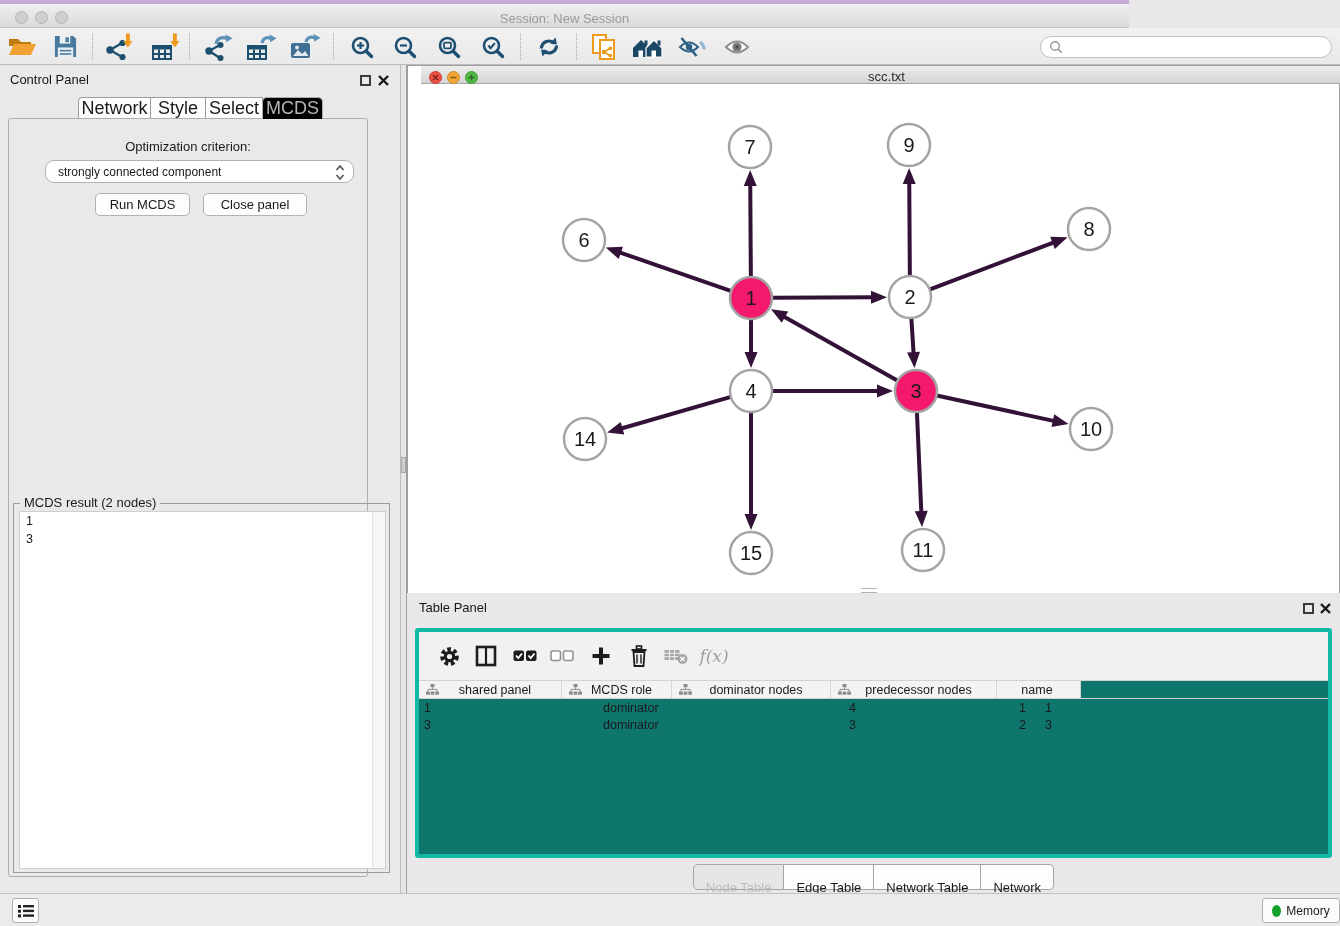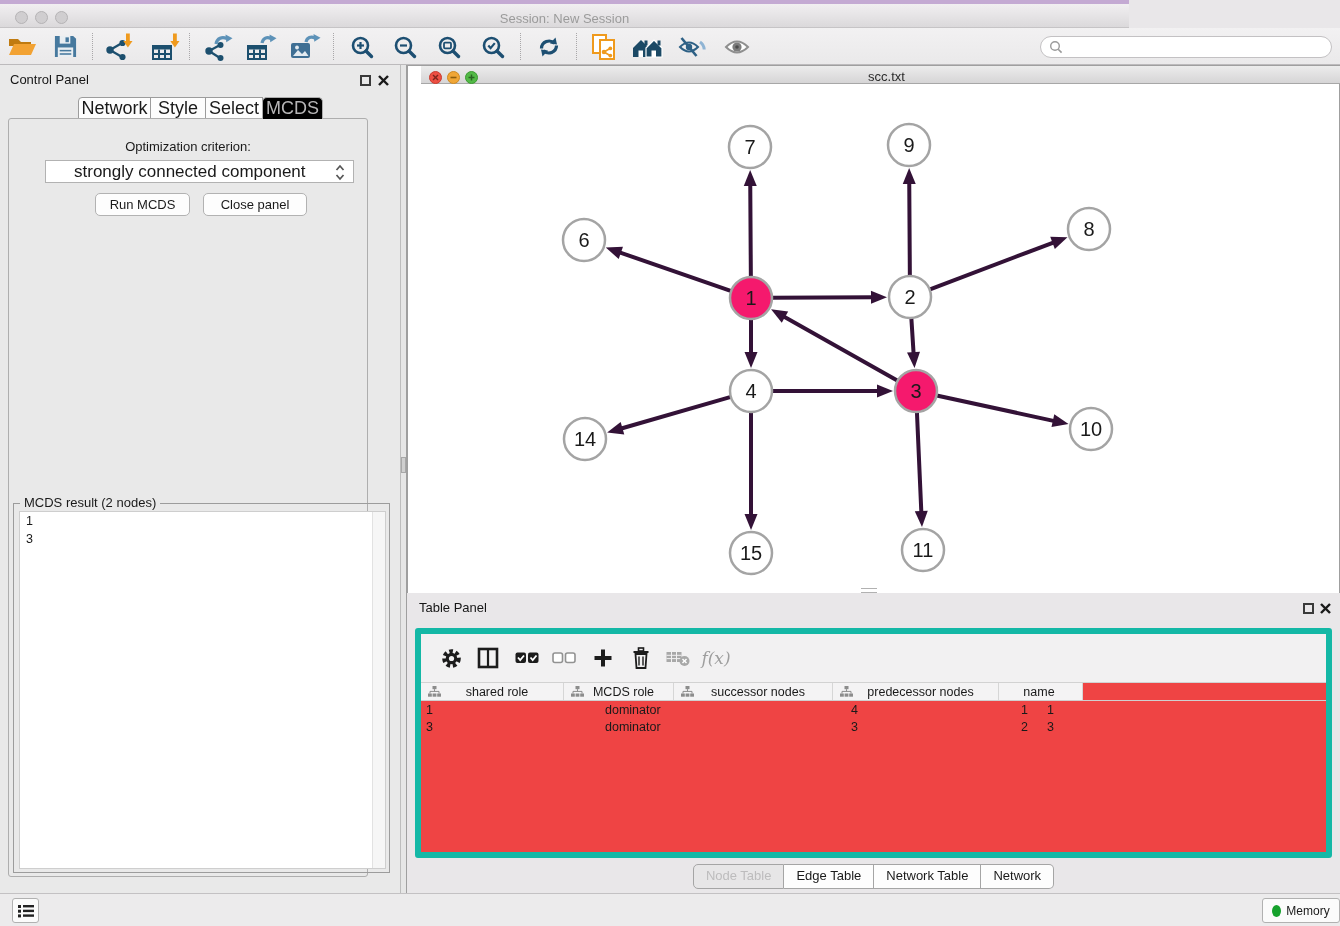--- a/index.html
+++ b/index.html
@@ -26,21 +26,21 @@
   .control-panel { position:absolute; left:0; top:65px; width:400px; height:828px; background:#e9e9e9; }
   .panel-title { position:absolute; left:10px; top:7px; font-size:13px; color:#161616; }
   .float-icon { position:absolute; width:11px; height:11px; border:2px solid #3a3a3a; background:transparent; }
   .close-x { position:absolute; width:13px; height:13px; }
   .cp-tab { position:absolute; top:32px; height:22px; background:#fdfdfd; border:1px solid #9c9c9c;
     text-align:center; line-height:20px; font-size:18px; }
   .cp-tab.sel { background:#000000; color:#b6b5b6; border-color:#adadad; border-bottom:none; border-radius:5px 5px 0 0; height:22px; z-index:3; }
   .cp-box { position:absolute; left:8px; top:53px; width:360px; height:759px; border:1px solid #aeaeae; border-radius:3px; background:#e9e9e9; }
   .opt-label { position:absolute; left:0; top:20px; width:100%; text-align:center; }
   .dropdown { position:absolute; left:36px; top:41px; width:309px; height:23px; background:#fff; border:1px solid #b2b2b2;
-    border-radius:0; display:flex; align-items:center; padding-left:28px; font-size:17px; }
+    border-radius:9px; display:flex; align-items:center; padding-left:12px; font-size:12px; }
   .dropdown .chevrons { position:absolute; right:6px; top:3px; }
   .btn { position:absolute; top:74px; height:23px; background:#fdfdfd; border:1px solid #b2b2b2; border-radius:5px;
     text-align:center; line-height:21px; font-size:13px; cursor:default; }
   .groupbox { position:absolute; left:4px; top:384px; width:377px; height:370px; border:1px solid #9c9c9c; }
   .groupbox-legend { position:absolute; left:6px; top:-9px; background:#e9e9e9; padding:0 4px; font-size:13px; }
   .result-area { position:absolute; left:5px; top:7px; width:367px; height:358px; background:#fff; border:1px solid #cecece; }
   .result-scroll { position:absolute; right:0; top:0; width:13px; height:100%; background:#f6f6f6; border-left:1px solid #e2e2e2; }
   .result-line { padding-left:6px; font-size:12.5px; line-height:17px; padding-top:1px; }
 
   
@@ -55,38 +55,38 @@
   .net-title { position:absolute; left:0; top:0; width:100%; text-align:center; line-height:22px; color:#2b2b2b; font-size:13px; }
   .tl { position:absolute; top:5px; width:13px; height:13px; border-radius:50%; display:flex; align-items:center; justify-content:center; }
   .tl.red { background:#ed4f43; border:1px solid #ca3a2e; }
   .tl.yellow { background:#f0a636; border:1px solid #cf8a21; }
   .tl.green { background:#52b946; border:1px solid #3c9a31; }
   .net-canvas { position:absolute; left:0; top:23px; width:931px; height:504px; background:#fff; }
   .hgrip { position:absolute; left:453px; bottom:-1px; width:16px; height:5px; border-top:1px solid #b1b1b1; border-bottom:1px solid #b1b1b1; }
 
   
   .table-panel { position:absolute; left:407px; top:595px; width:933px; height:295px; background:#e9e7e9; }
-  .tp-block { position:absolute; left:8px; top:33px; width:917px; height:230px; background:#ef4444; border:6px solid #14b8a6; border-radius:3px; overflow:hidden; }
+  .tp-block { position:absolute; left:8px; top:33px; width:917px; height:230px; background:#0f766e; border:4px solid #14b8a6; border-radius:3px; overflow:hidden; }
   .tp-toolbar { position:absolute; left:0; top:0; width:100%; height:48px; background:#f2f1f2; }
   .tp-icon { position:absolute; top:10px; width:30px; height:28px; display:flex; align-items:center; justify-content:center; }
   .fx { font-family:"DejaVu Serif","Liberation Serif",serif; font-style:italic; font-size:17px; color:#9e9e9e; }
   .thead { position:absolute; left:0; top:48px; width:100%; height:19px; border-top:1px solid #d2d2d2; border-bottom:1px solid #cfcfcf; display:flex; }
   .th { background:#f4f3f4; border-right:1px solid #d6d6d6; display:flex; align-items:center; padding-left:7px; font-size:12.5px; }
   .th .th-label { flex:1; text-align:center; padding-right:10px; }
   .trows { position:absolute; left:0; top:68px; width:100%; }
   .trow { display:flex; height:17px; line-height:16px; font-size:12.5px; }
   .td { overflow:hidden; white-space:nowrap; }
   .c1 { width:143px; padding-left:5px; }
   .c2 { width:110px; padding-left:6px;margin-left:35px; }
   .c3 { width:159px; text-align:right; padding-right:10px; }
   .c4 { width:166px; text-align:right; padding-right:6px; }
   .c5 { width:84px; padding-left:13px; }
   .tp-tabs { position:absolute; left:0; top:269px; width:100%; display:flex; justify-content:center; }
   .tp-tab { height:25px; background:#fdfdfd; border:1px solid #a5a5a5; border-left:none;
-    line-height:21px; font-size:13px; padding:0 12px; }
+    line-height:21px; font-size:13px; padding:12px 12px; }
   .tp-tab:first-child { border-left:1px solid #a5a5a5; border-radius:5px 0 0 5px; }
   .tp-tab:last-child { border-radius:0 5px 5px 0; }
   .tp-tab.sel { background:#e7e6e7; color:#bdbcbd; }
 
   
   .statusbar { position:absolute; left:0; top:893px; width:1340px; height:33px; background:#ecebec; border-top:1px solid #c3c1c3; }
   .sb-btn { position:absolute; top:4px; height:25px; background:#fbfbfb; border:1px solid #b1b1b1; border-radius:3px;
     display:flex; align-items:center; justify-content:center; }
   .memory-dot { width:9px; height:12px; border-radius:50%; background:#15a12c; margin-right:5px; }
 </style>
@@ -475,21 +475,21 @@
       <div class="th" style="width:143px">
         <svg width="13" height="11" viewBox="0 0 13 11">
             <g fill="#8c8c8c">
               <rect x="4.5" y="0" width="4" height="3.2"></rect>
               <rect x="0" y="7.5" width="3.8" height="3.2"></rect>
               <rect x="4.6" y="7.5" width="3.8" height="3.2"></rect>
               <rect x="9.2" y="7.5" width="3.8" height="3.2"></rect>
             </g>
             <path d="M6.5 3.2 v2.2 M2 7.5 V5.4 h9 V7.5" stroke="#8c8c8c" fill="none" stroke-width="1"></path>
           </svg>
-        <span class="th-label">shared role</span>
+        <span class="th-label">shared panel</span>
       </div>
       <div class="th" style="width:110px">
         <svg width="13" height="11" viewBox="0 0 13 11">
             <g fill="#8c8c8c">
               <rect x="4.5" y="0" width="4" height="3.2"></rect>
               <rect x="0" y="7.5" width="3.8" height="3.2"></rect>
               <rect x="4.6" y="7.5" width="3.8" height="3.2"></rect>
               <rect x="9.2" y="7.5" width="3.8" height="3.2"></rect>
             </g>
             <path d="M6.5 3.2 v2.2 M2 7.5 V5.4 h9 V7.5" stroke="#8c8c8c" fill="none" stroke-width="1"></path>
@@ -499,21 +499,21 @@
       <div class="th" style="width:159px">
         <svg width="13" height="11" viewBox="0 0 13 11">
             <g fill="#8c8c8c">
               <rect x="4.5" y="0" width="4" height="3.2"></rect>
               <rect x="0" y="7.5" width="3.8" height="3.2"></rect>
               <rect x="4.6" y="7.5" width="3.8" height="3.2"></rect>
               <rect x="9.2" y="7.5" width="3.8" height="3.2"></rect>
             </g>
             <path d="M6.5 3.2 v2.2 M2 7.5 V5.4 h9 V7.5" stroke="#8c8c8c" fill="none" stroke-width="1"></path>
           </svg>
-        <span class="th-label">successor nodes</span>
+        <span class="th-label">dominator nodes</span>
       </div>
       <div class="th" style="width:166px">
         <svg width="13" height="11" viewBox="0 0 13 11">
             <g fill="#8c8c8c">
               <rect x="4.5" y="0" width="4" height="3.2"></rect>
               <rect x="0" y="7.5" width="3.8" height="3.2"></rect>
               <rect x="4.6" y="7.5" width="3.8" height="3.2"></rect>
               <rect x="9.2" y="7.5" width="3.8" height="3.2"></rect>
             </g>
             <path d="M6.5 3.2 v2.2 M2 7.5 V5.4 h9 V7.5" stroke="#8c8c8c" fill="none" stroke-width="1"></path>

